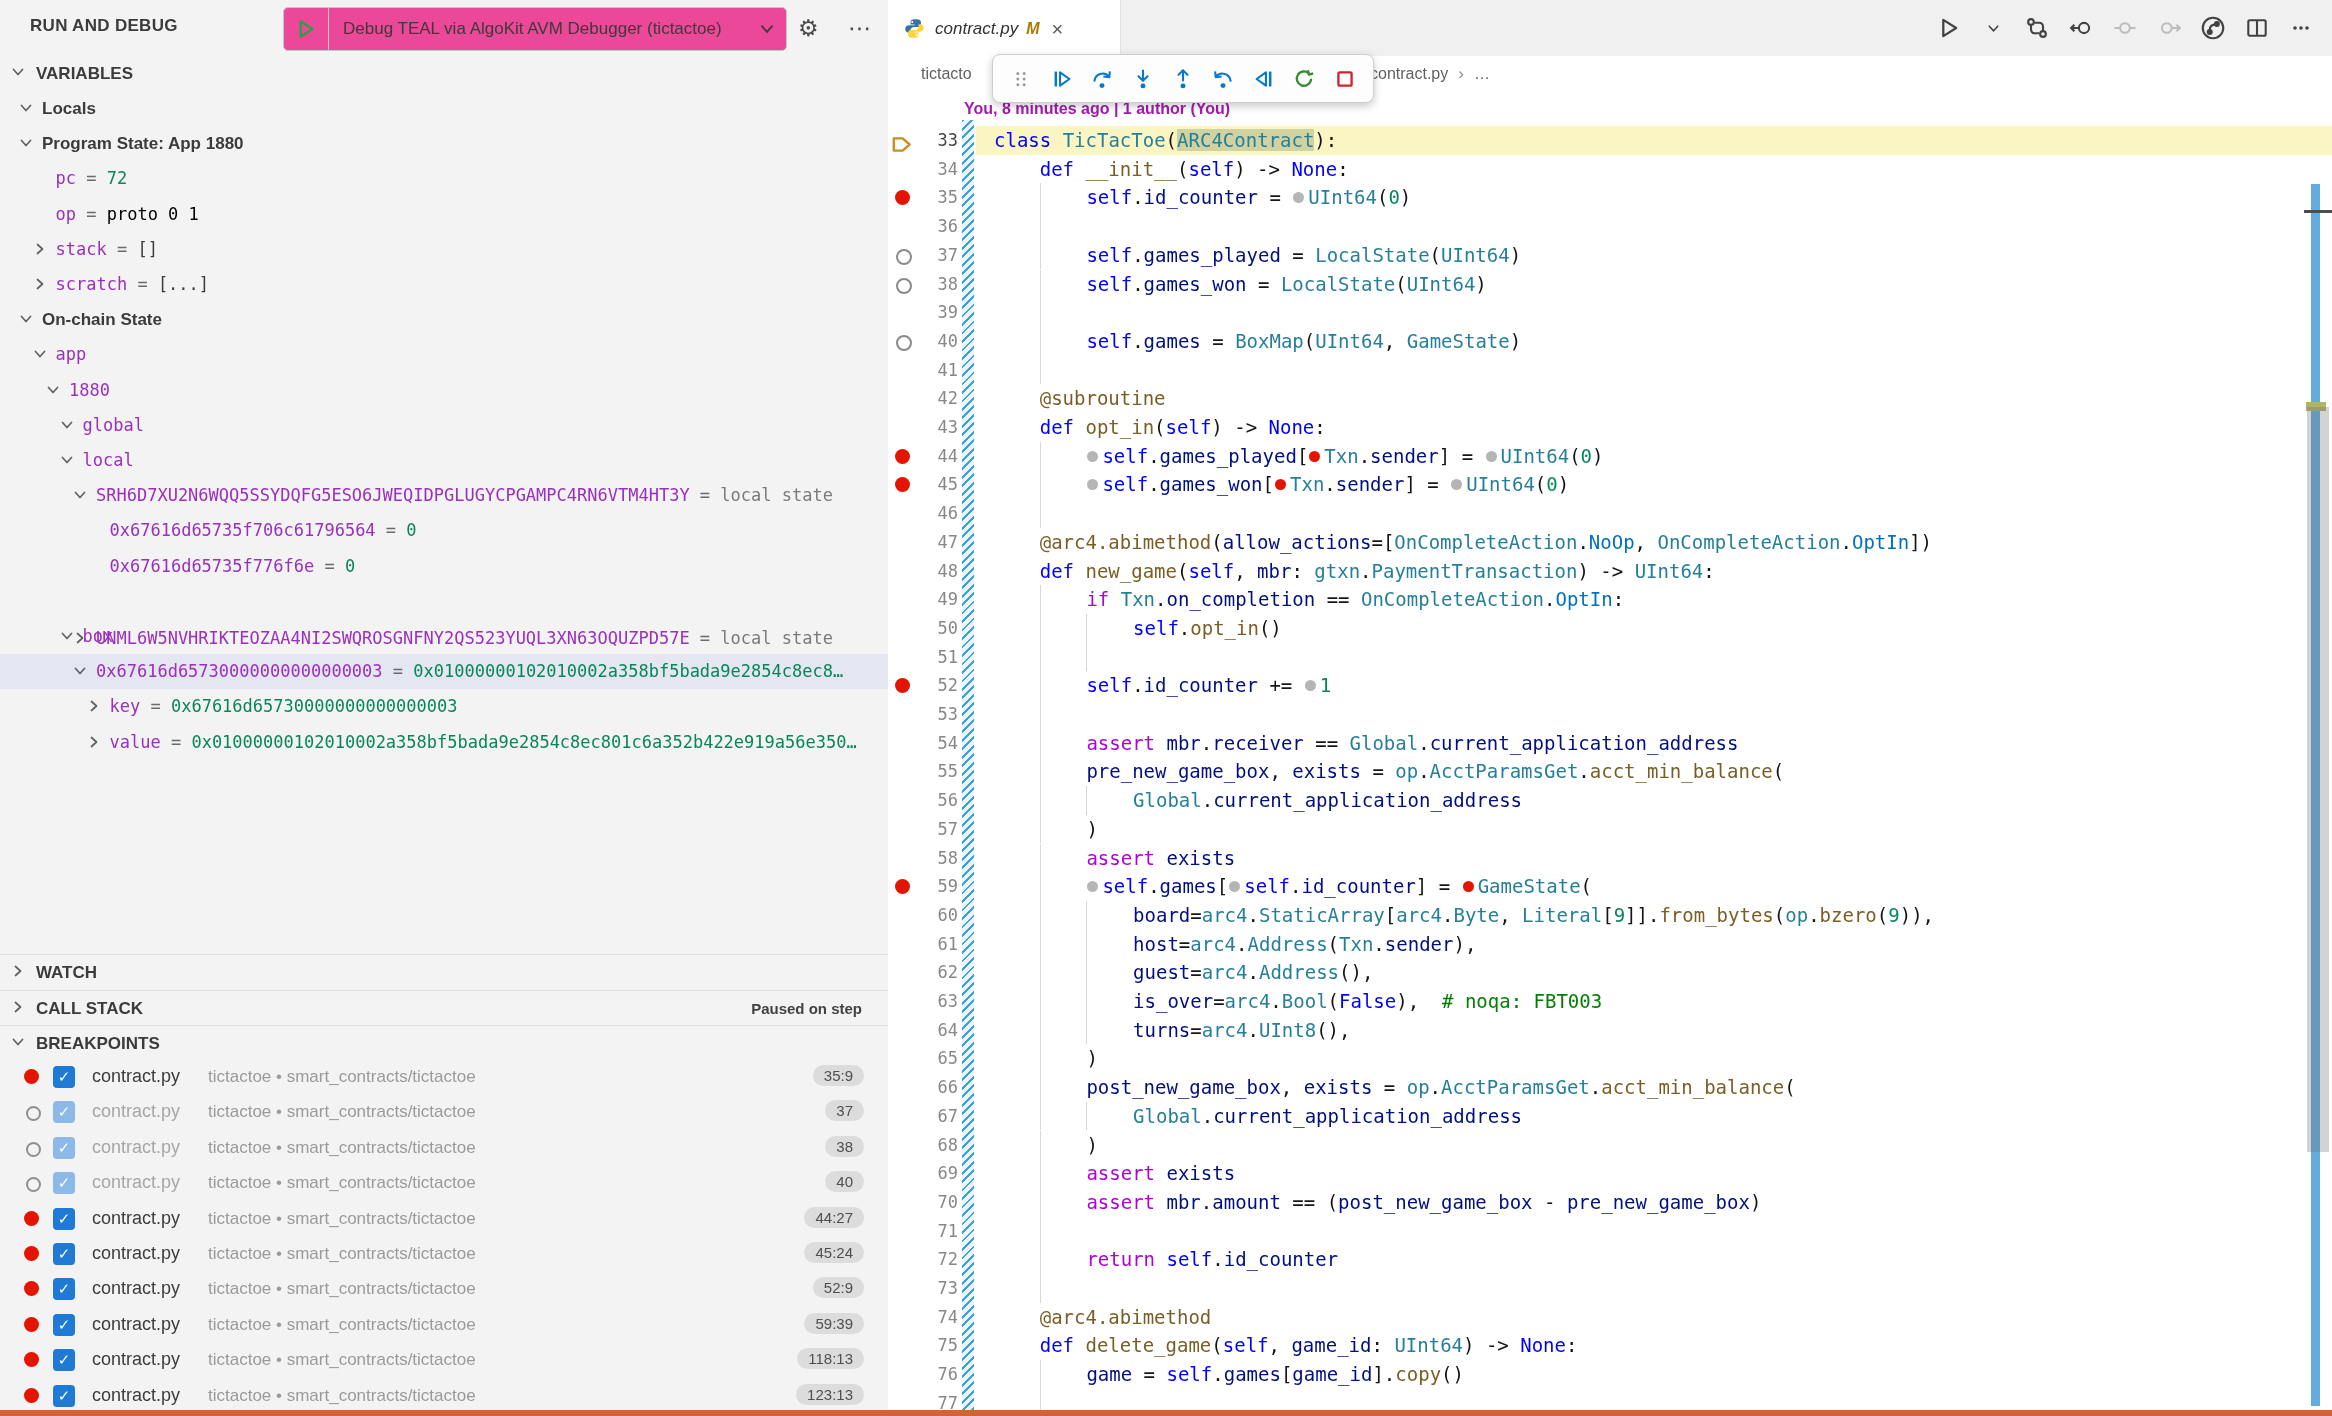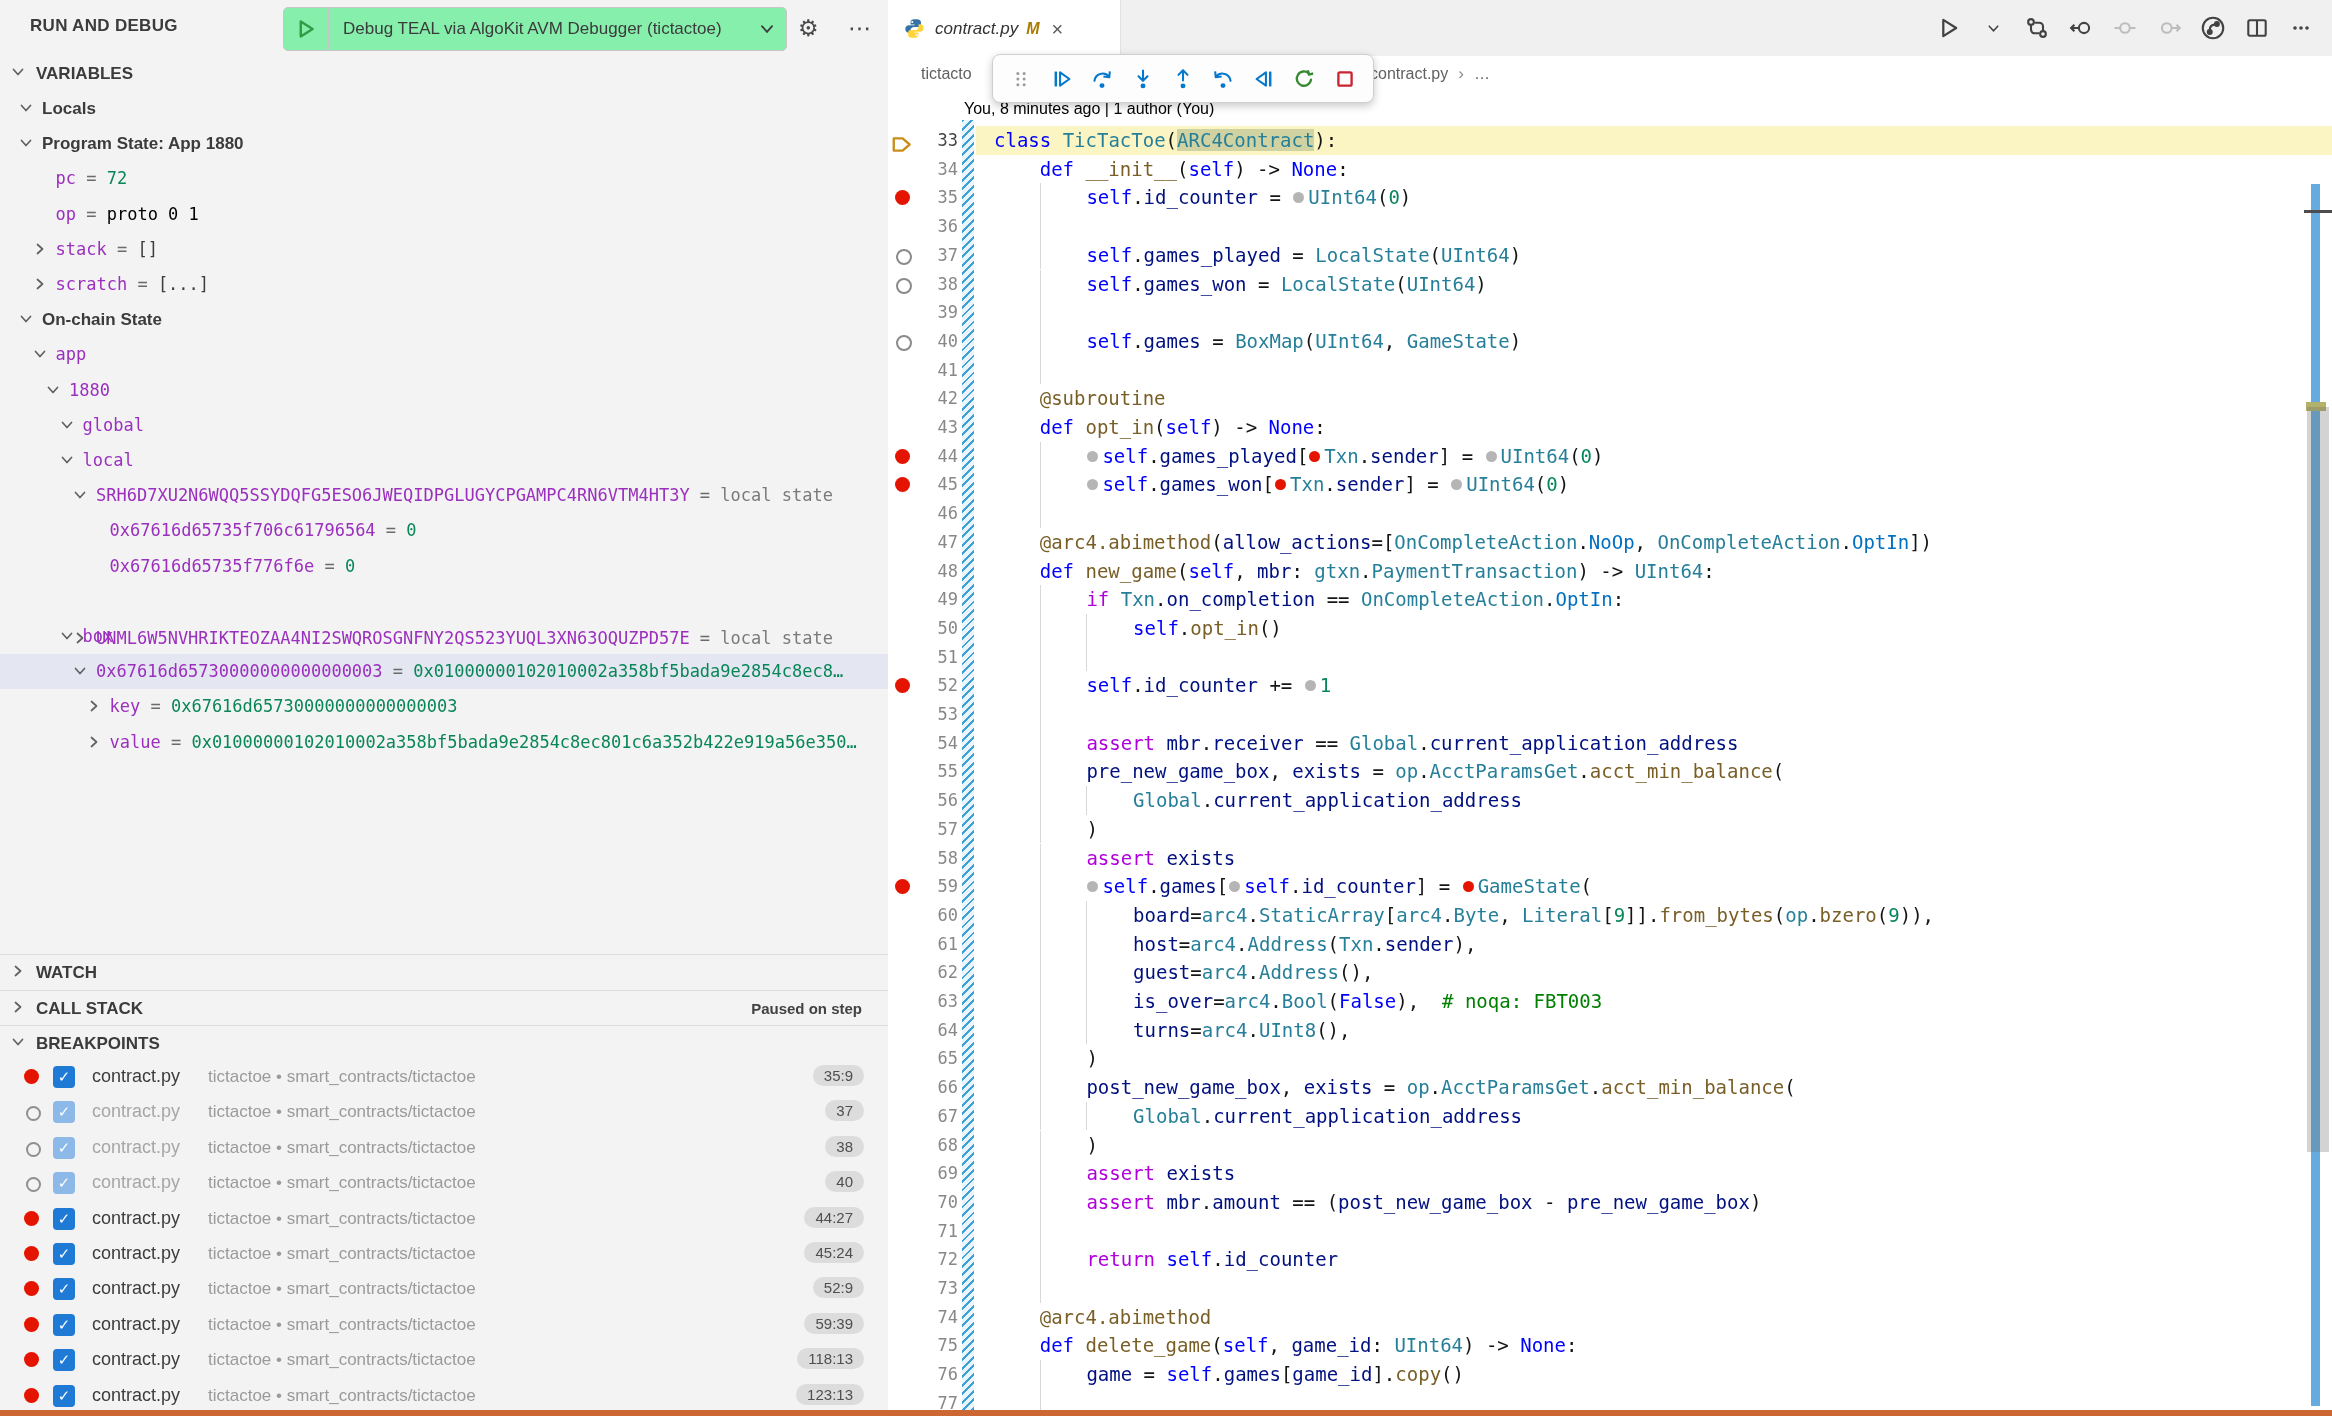--- a/index.html
+++ b/index.html
@@ -5,21 +5,21 @@
   html,body{margin:0;padding:0;background:#fff;}
   body{width:2332px;height:1416px;position:relative;overflow:hidden;
        font-family:"Liberation Sans",sans-serif;color:#3b3b3b;}
   #app{position:absolute;inset:0;}
 
   
   #sidebar{position:absolute;left:0;top:0;width:888px;height:1416px;background:#f3f3f3;
            border-right:1px solid #dcdcdc;overflow:hidden;}
   .sb-header{position:absolute;left:0;top:0;width:100%;height:56px;}
   .sb-title{position:absolute;left:30px;top:16px;font-weight:700;font-size:17px;color:#3b3b3b;letter-spacing:.3px;}
-  .cfg{position:absolute;left:283px;top:7px;width:502px;height:42px;background:#86efac;border:1px solid #c6c6c6;
+  .cfg{position:absolute;left:283px;top:7px;width:502px;height:42px;background:#ec4899;border:1px solid #c6c6c6;
        border-radius:5px;display:flex;align-items:center;cursor:pointer;}
   .cfg .playtri{width:44px;display:flex;justify-content:center;align-items:center;}
   .cfg-div{width:1px;height:42px;background:#c6c6c6;}
   .cfg-label{flex:1;padding-left:14px;font-size:17px;color:#3b3b3b;white-space:nowrap;overflow:hidden;}
   .cfg-chev{width:38px;display:flex;justify-content:center;}
   .hbtn{position:absolute;top:13px;font-size:23px;color:#4a4a4a;cursor:pointer;line-height:30px;}
   .gear{left:798px;} .more-h{left:848px;}
 
   .sec-h{position:absolute;left:0;width:100%;height:35px;display:flex;align-items:center;background:#f3f3f3;}
   .sec-h.bt{border-top:1px solid #dedede;}
@@ -64,21 +64,21 @@
   #bc-left{position:absolute;left:26px;white-space:nowrap;margin-left:7px;}
   #bc-right{position:absolute;left:482px;display:flex;align-items:center;gap:10px;}
   .bc-sep{color:#8a8a8a;font-size:17px;}
 
   #dbg-toolbar{position:absolute;left:104px;top:54px;width:364px;height:47px;background:#fdfdfd;
                border:1px solid #cfcfcf;border-radius:8px;box-shadow:0 3px 8px rgba(0,0,0,.22);
                display:flex;align-items:center;justify-content:space-around;padding:0 8px;z-index:50;}
   #dbg-toolbar .dbtn{width:30px;height:30px;display:flex;align-items:center;justify-content:center;cursor:pointer;}
 
   #codearea{position:absolute;left:0;top:92px;right:0;bottom:0;overflow:hidden;}
-  #blame{position:absolute;left:76px;top:8px;font-size:16px;color:#000000;white-space:nowrap;}
+  #blame{position:absolute;left:76px;top:8px;font-size:16px;color:#a21caf;white-space:nowrap;font-weight:bold;}
   #hatchcol{position:absolute;left:74px;top:28px;bottom:0;width:12px;
             background:repeating-linear-gradient(135deg,#3da0d6 0 2px,#e9f4fb 2px 6px);}
   .cline{position:absolute;left:0;right:0;height:29px;font:19px/28.7px "DejaVu Sans Mono",monospace;white-space:pre;}
   .cline .hl{position:absolute;left:88px;right:0;top:0;bottom:0;background:#fbf5c3;}
   .cline .ct{position:absolute;left:106px;top:0;z-index:1;white-space:pre;}
   .lnum{position:absolute;left:30px;width:40px;text-align:right;color:#888;font-size:17px;z-index:1;}
   .cline.cur .lnum{color:#444;text-align:right;}
   .gic{position:absolute;left:4px;top:6px;z-index:1;}
   .gdot-r{position:absolute;left:7px;top:7px;width:15px;height:15px;border-radius:50%;background:#e51400;z-index:1;}
   .gdot-g{position:absolute;left:8px;top:8px;width:12px;height:12px;border-radius:50%;border:2px solid #8a8a8a;z-index:1;}

